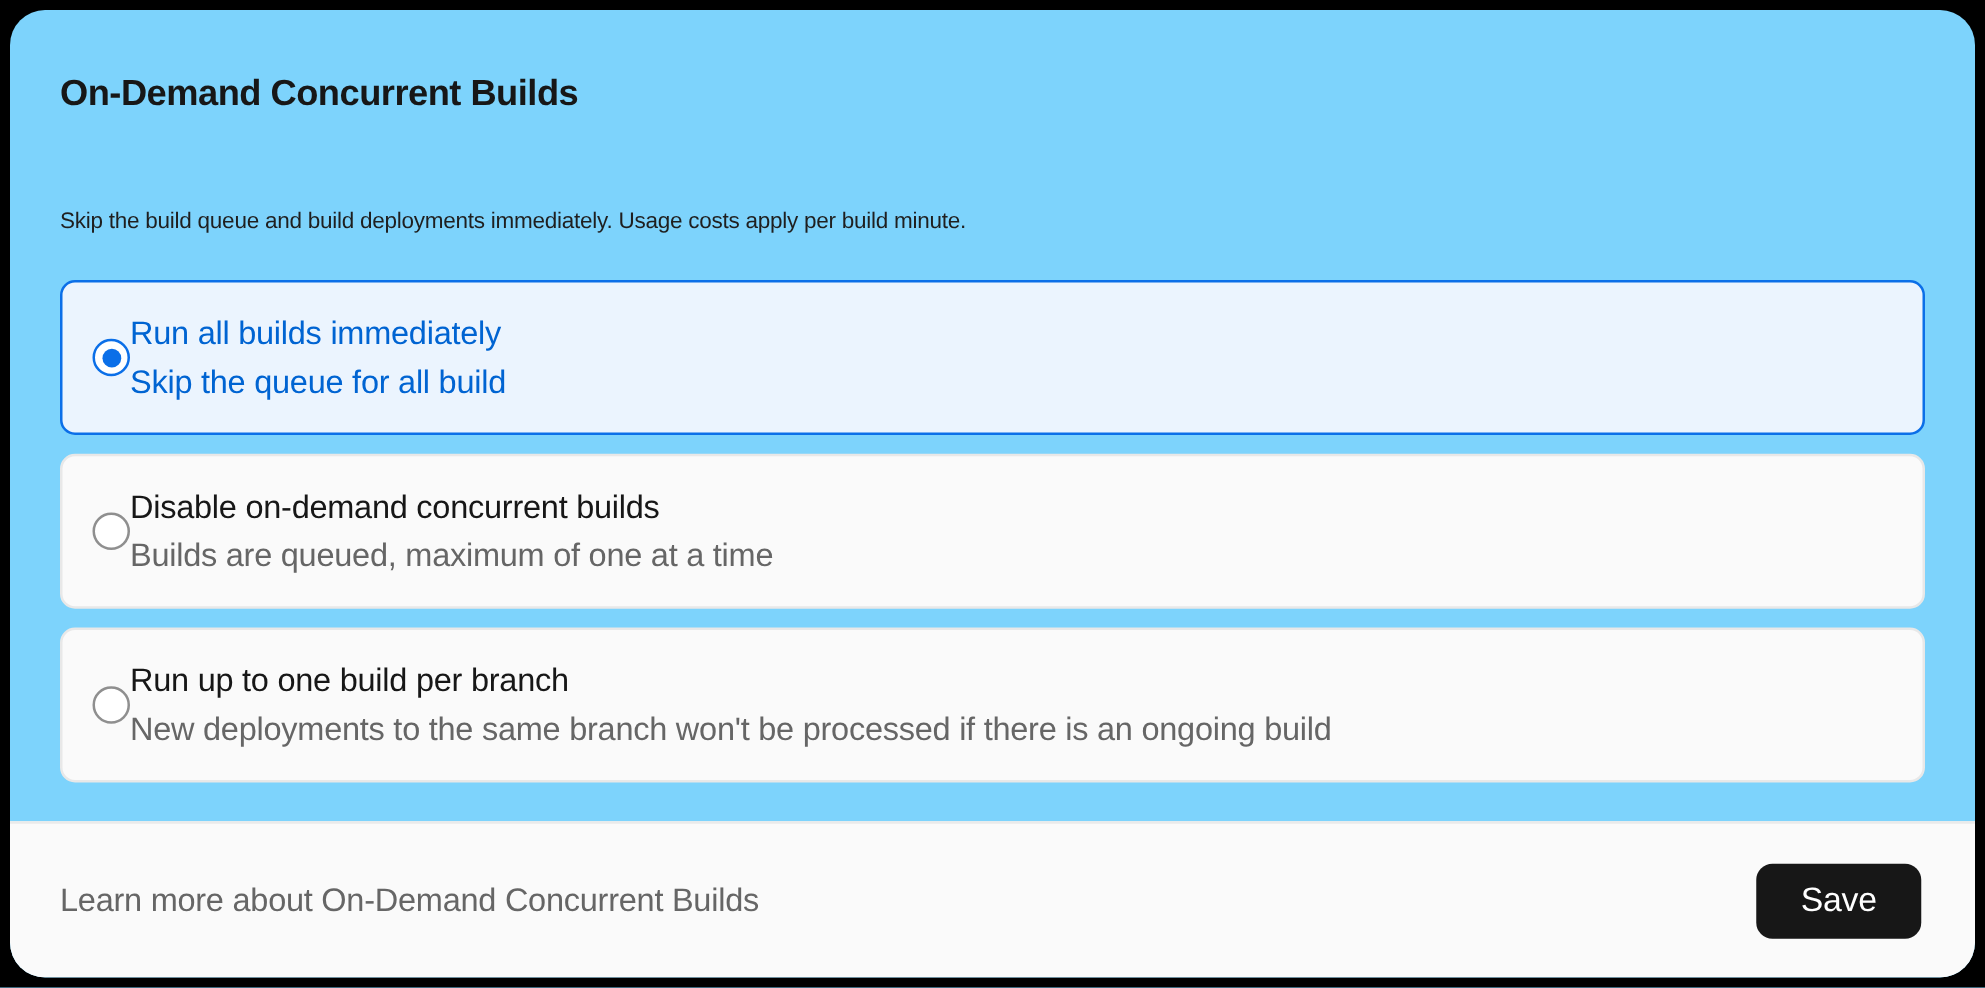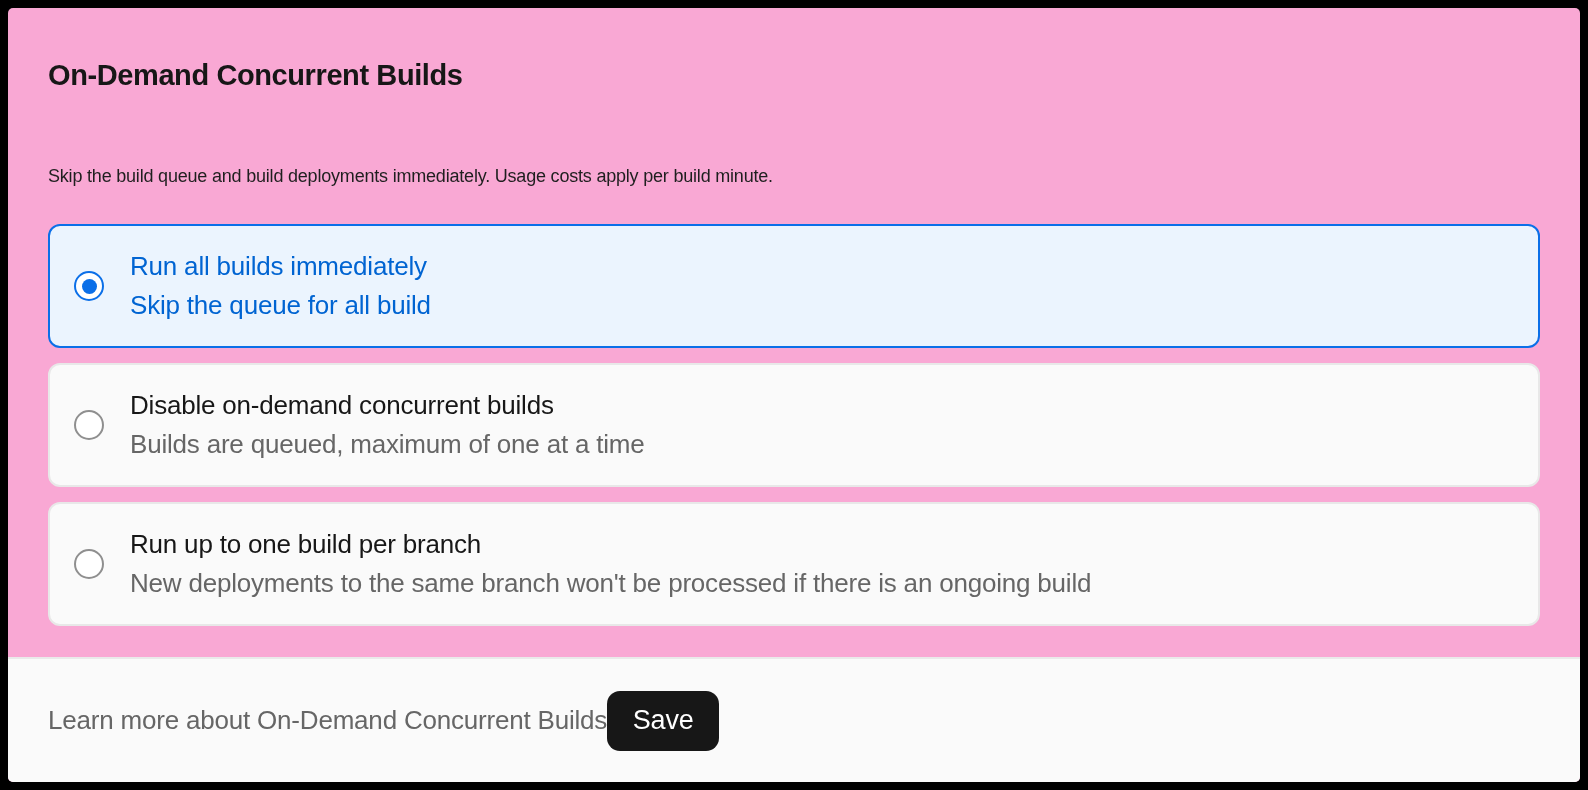--- a/index.html
+++ b/index.html
@@ -6,22 +6,22 @@
   html, body { width: 1588px; height: 790px; }
   body {
     background: #000000;
     font-family: "Liberation Sans", "DejaVu Sans", sans-serif;
     position: relative;
     overflow: hidden;
   }
   .card {
     position: absolute;
     left: 8px; top: 8px; right: 8px; bottom: 8px;
-    background: #f9a8d4;
-    border-radius: 5px;
+    background: #7dd3fc;
+    border-radius: 28px;
     overflow: hidden;
   }
   .content { padding: 0 40px; }
   .card-title {
     padding-top: 50px;
     font-size: 29px;
     font-weight: 700;
     letter-spacing: -0.4px;
     color: #171717;
     line-height: 35px;
@@ -39,21 +39,20 @@
     flex-direction: column;
     gap: 15px;
   }
   .option {
     min-height: 124px;
     border: 2px solid #e8e8e8;
     background: #fafafa;
     border-radius: 12px;
     display: flex;
     align-items: center;
-    gap: 26px;
     padding: 18px 24px;
     cursor: pointer;
   }
   .option.selected {
     border-color: #0b6fe8;
     background: #ebf4fe;
   }
   .radio {
     width: 30px; height: 30px;
     flex: none;
@@ -88,30 +87,31 @@
   .option.selected .option-label,
   .option.selected .option-sublabel { color: #0064d2; }
   .footer {
     position: absolute;
     left: 0; right: 0; bottom: 0;
     height: 125px;
     background: #fafafa;
     border-top: 2px solid #eaeaea;
     display: flex;
     align-items: center;
+    justify-content: space-between;
     padding: 0 43px 0 40px;
   }
   .learn-more {
     font-size: 26px;
     letter-spacing: -0.2px;
     color: #666666;
     cursor: pointer;
   }
   .save-button {
-    width: 112px;
+    width: 132px;
     height: 60px;
     background: #171717;
     color: #ffffff;
     border: none;
     border-radius: 13px;
     font-family: "Liberation Sans", "DejaVu Sans", sans-serif;
     font-size: 27px;
     font-weight: 500;
     letter-spacing: -0.2px;
     cursor: pointer;

